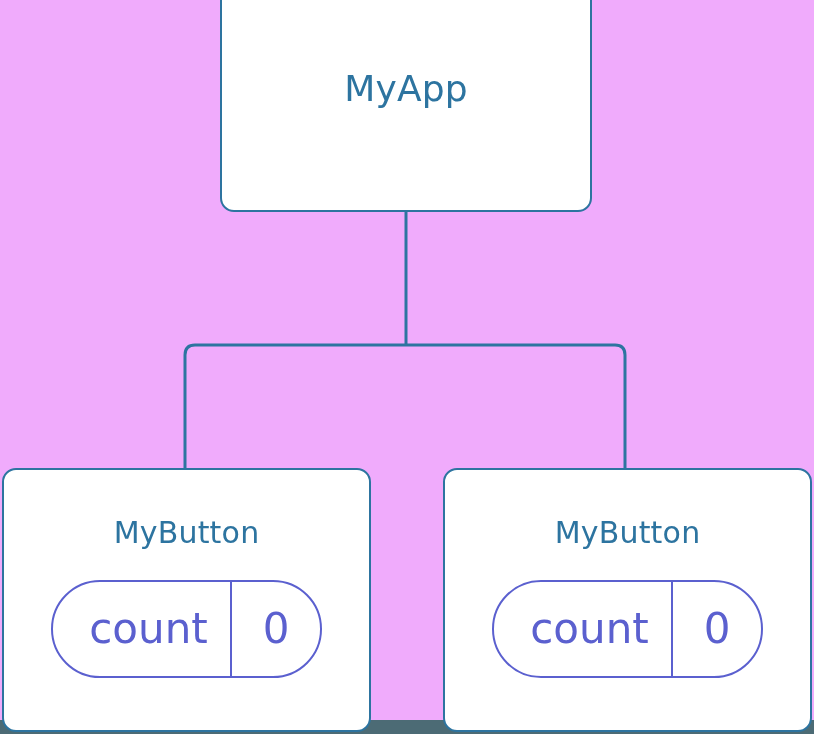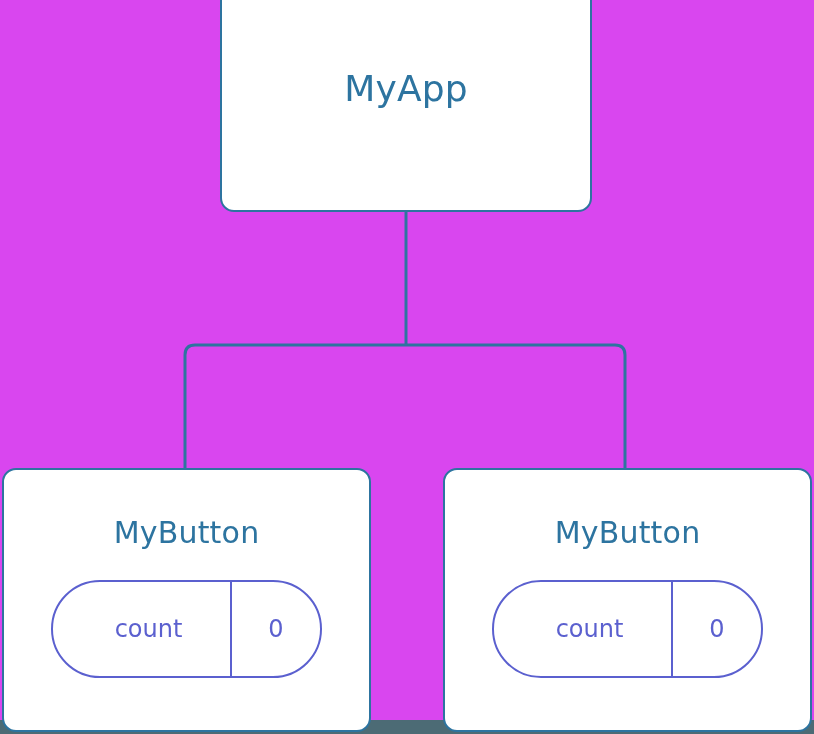--- a/index.html
+++ b/index.html
@@ -11,21 +11,21 @@
     width: 814px;
     height: 734px;
     overflow: hidden;
     font-family: "DejaVu Sans", "Liberation Sans", sans-serif;
     background: #4c6b75;
   }
   #canvas {
     position: relative;
     width: 814px;
     height: 720px;
-    background: #d946ef;
+    background: #f0abfc;
     text-align: right;
   }
   #edges {
     position: absolute;
     left: 0;
     top: 0;
     width: 814px;
     height: 734px;
     pointer-events: none;
   }
@@ -90,21 +90,21 @@
     display: flex;
     flex-direction: row;
     align-items: stretch;
   }
   .pill-key,
   .pill-val {
     display: flex;
     align-items: center;
     justify-content: center;
     color: #5b60cf;
-    font-size: 24px;
+    font-size: 42px;
     font-weight: 400;
     line-height: 1;
     white-space: nowrap;
     box-sizing: border-box;
   }
   .pill-key {
     width: 177px;
     padding-left: 14px;
   }
   .pill-divider {

